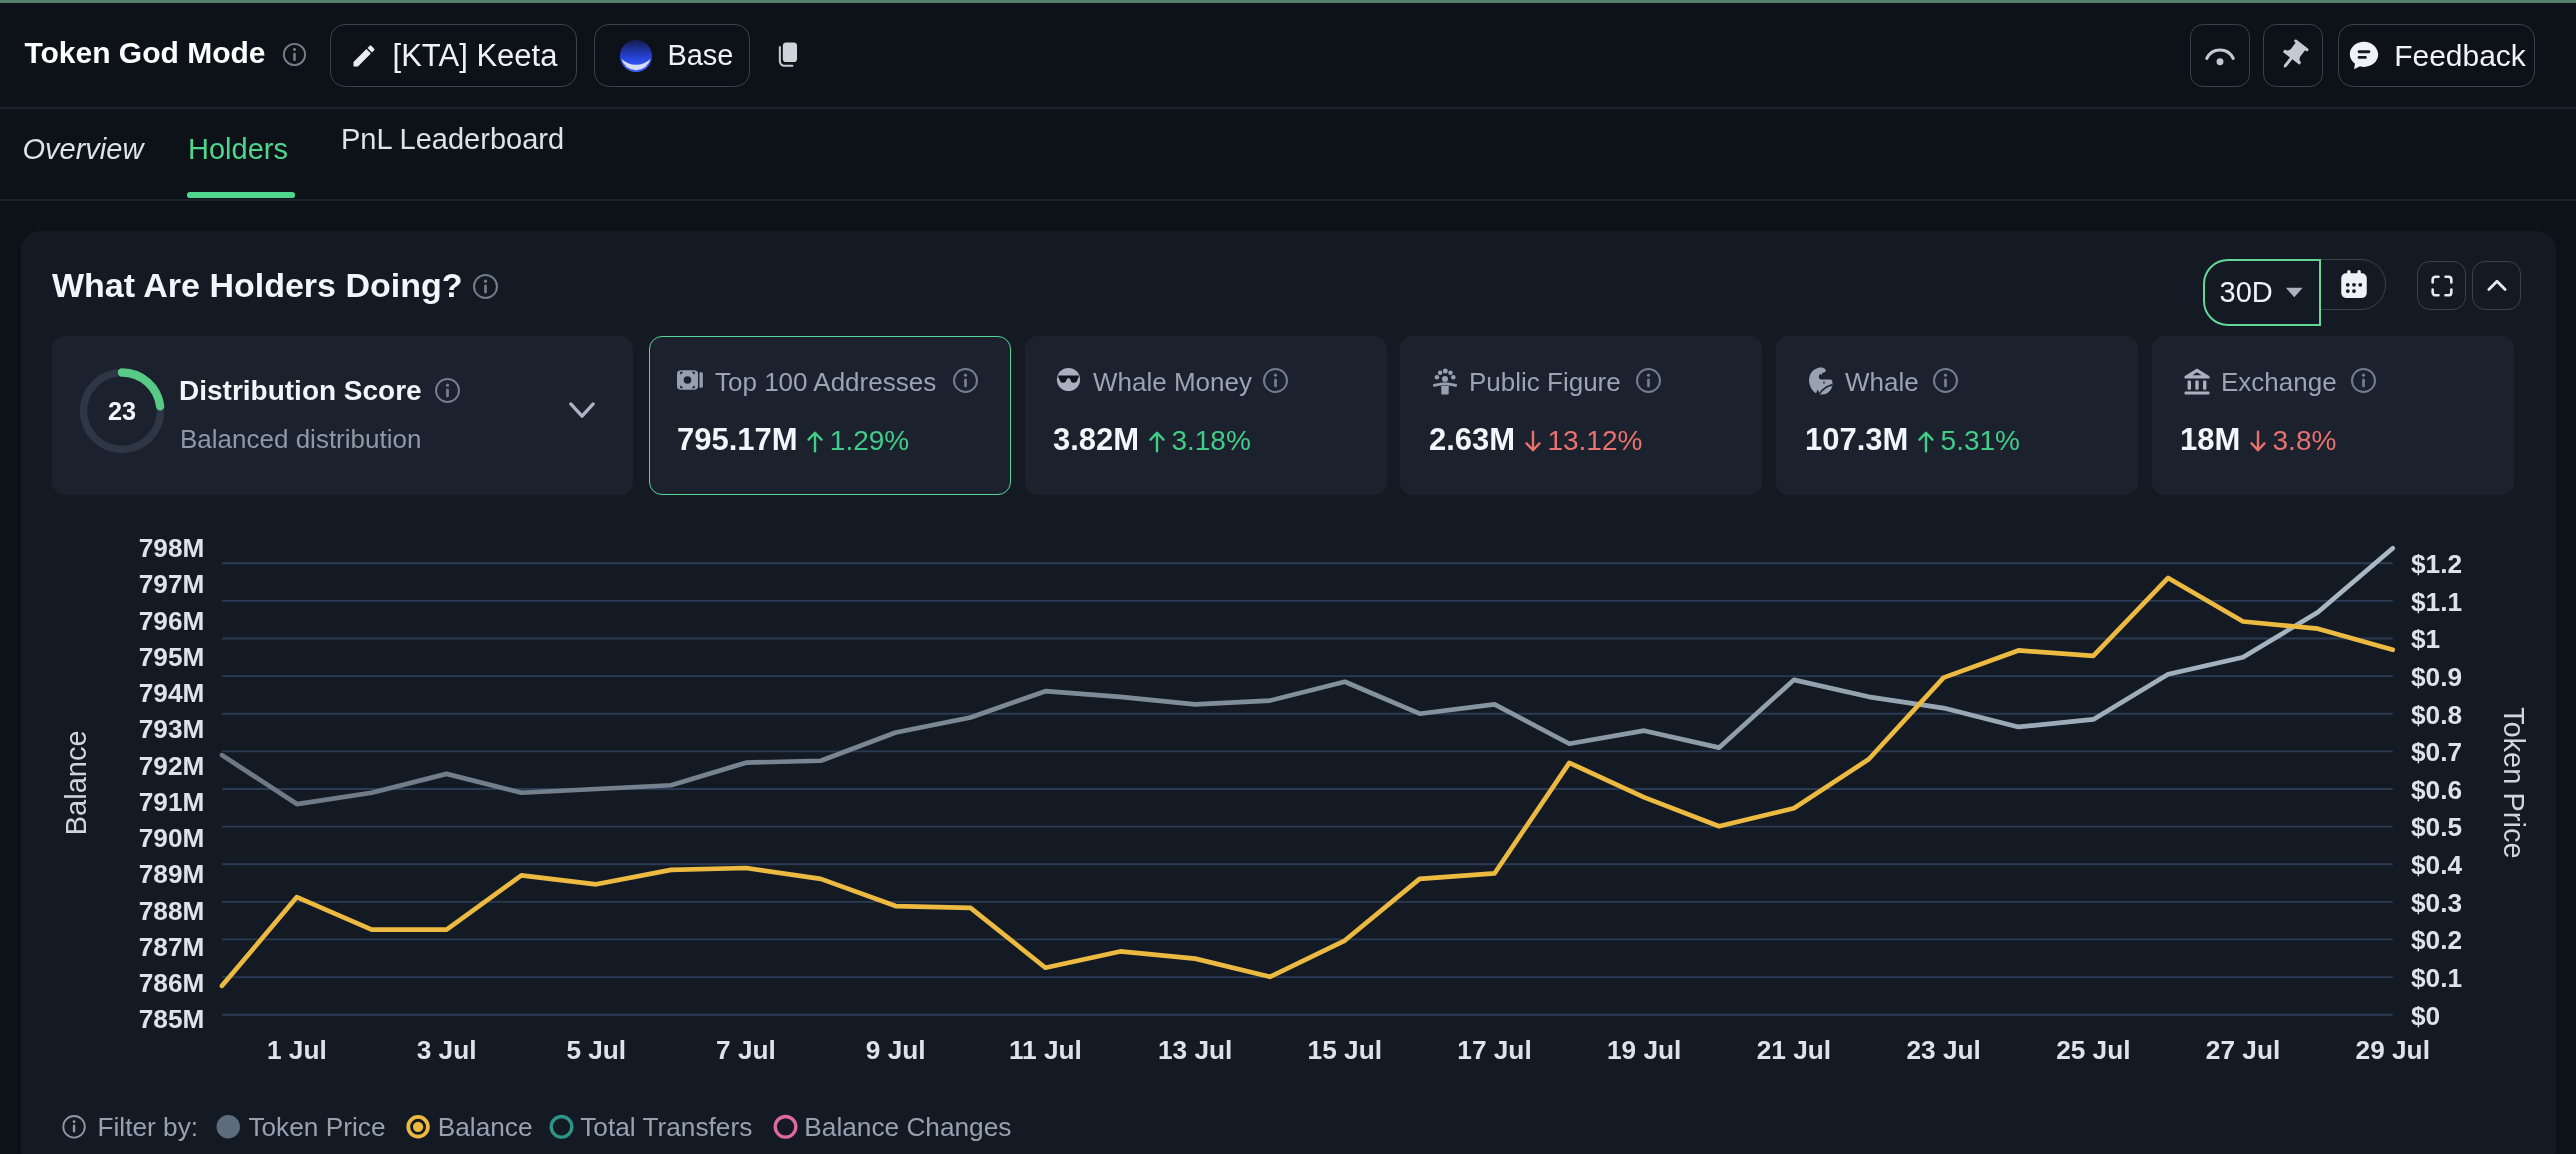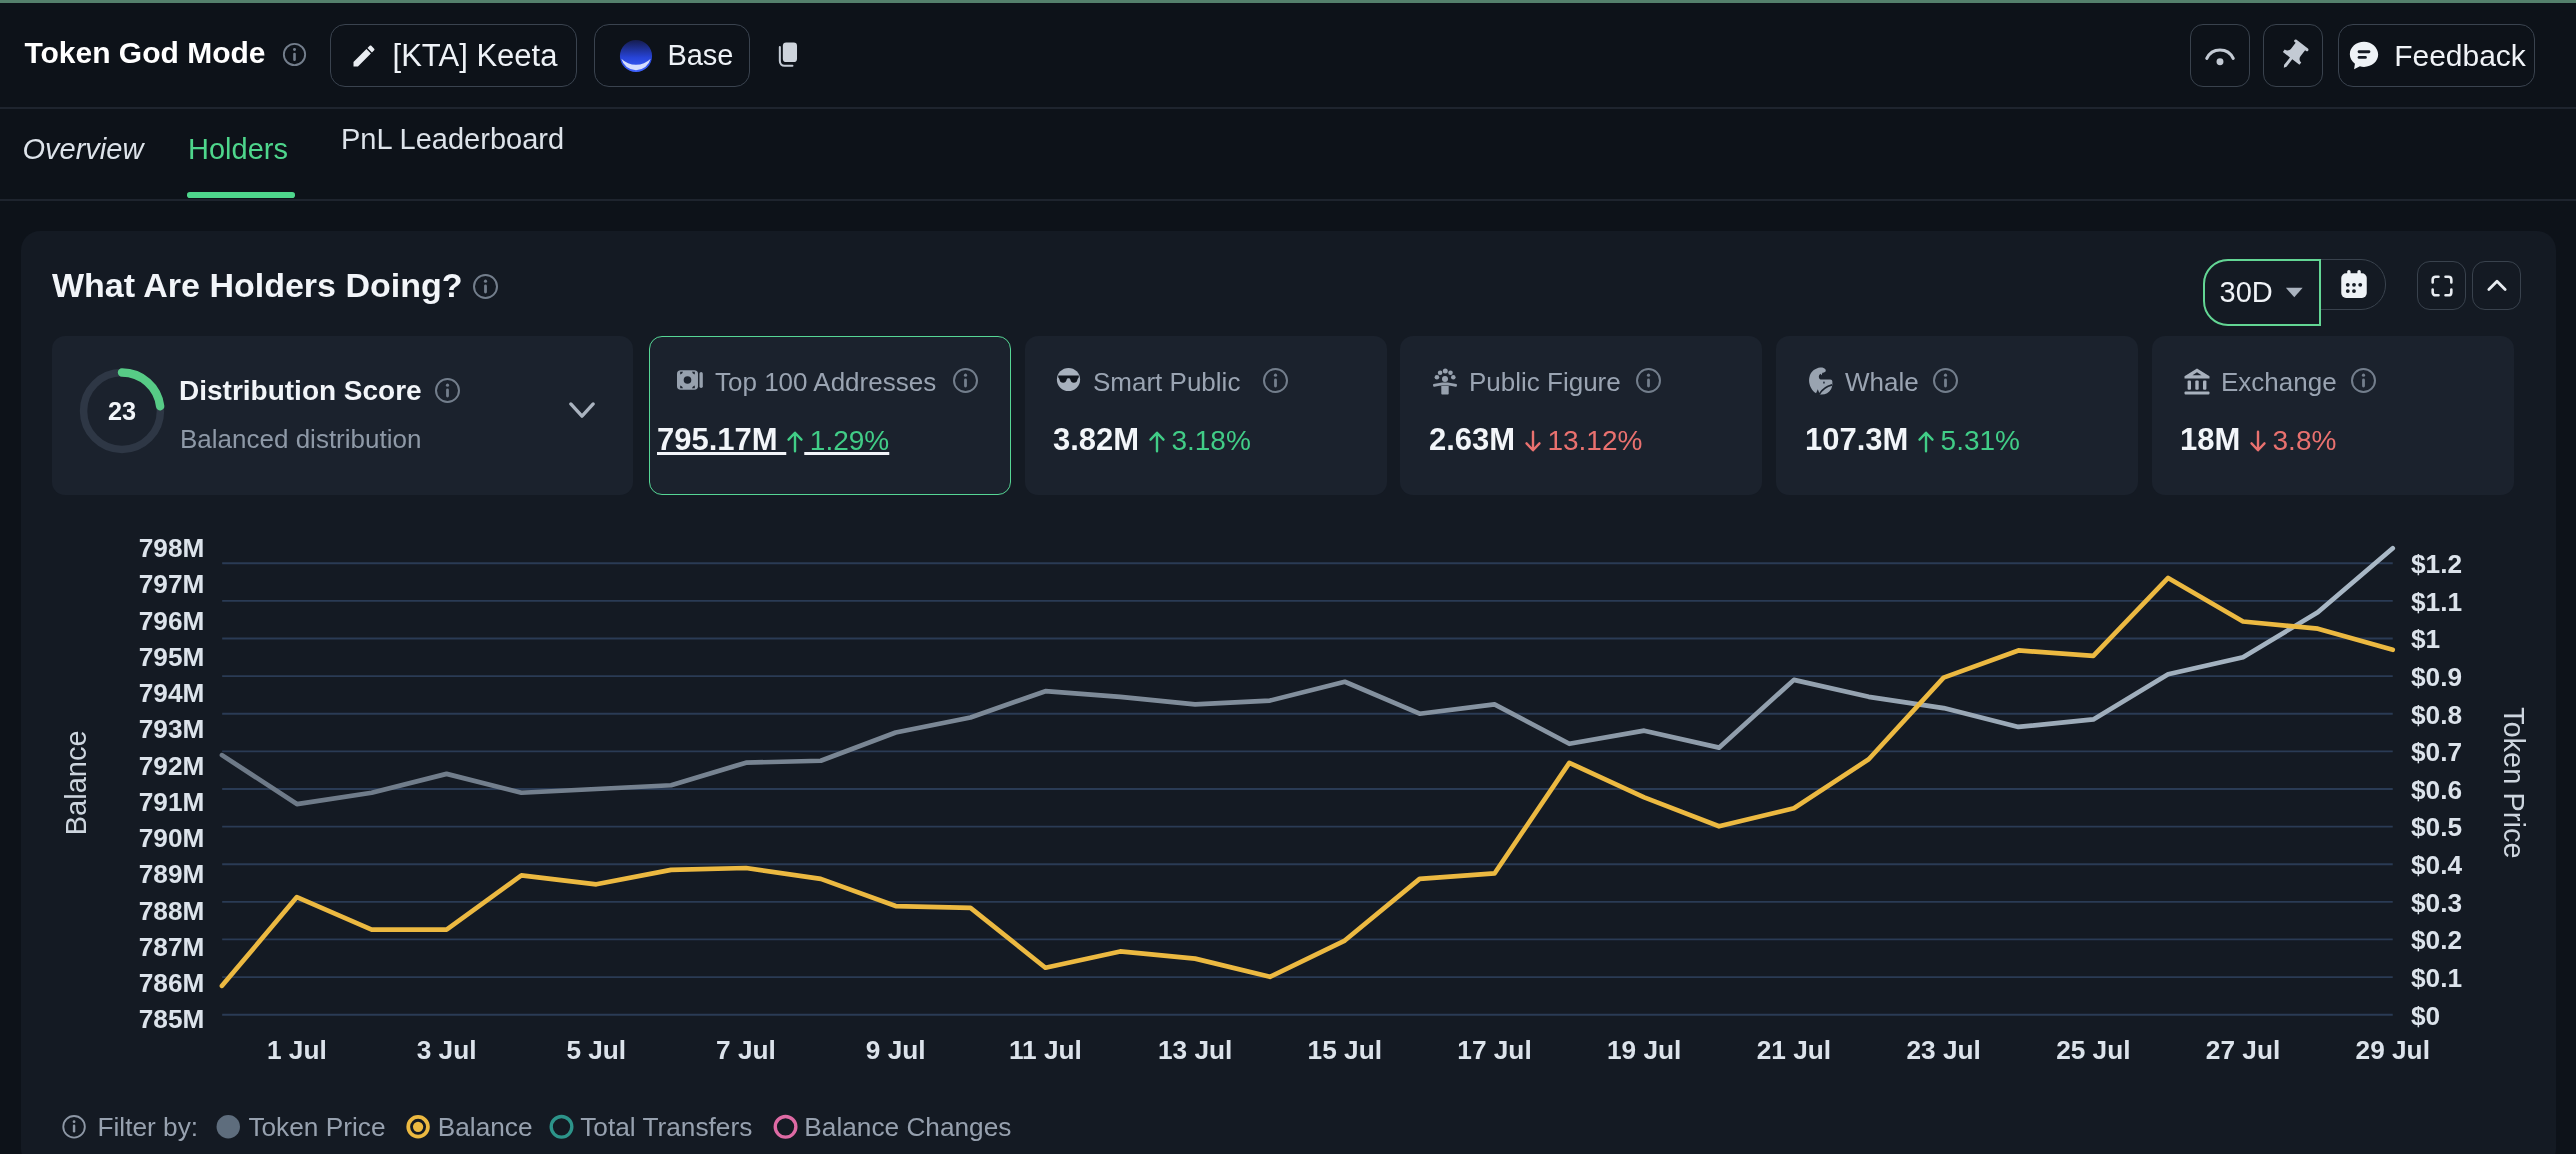--- a/index.html
+++ b/index.html
@@ -201,29 +201,29 @@
   <path d="M17.1 5 a4.4 4.4 0 0 0 3.1 3.1 l0 -3.1 z" fill="#1b222d"></path>
   <path d="M4.4 19.9 a4.4 4.4 0 0 1 3.1 3.1 l-3.1 0 z" fill="#1b222d"></path>
   <path d="M20.2 19.9 a4.4 4.4 0 0 0 -3.1 3.1 l3.1 0 z" fill="#1b222d"></path>
 </svg>
 <div class="abs sc-title" style="left:715px;">Top 100 Addresses</div>
 <svg class="abs" style="left:952px;top:367px" width="27" height="27" viewBox="0 0 27 27">
     <circle cx="13.5" cy="13.5" r="11.5" fill="none" stroke="#737e8c" stroke-width="2"></circle>
     <circle cx="13.5" cy="8.2" r="1.6" fill="#737e8c"></circle>
     <rect x="12.1" y="11.5" width="2.8" height="9" rx="1.4" fill="#737e8c"></rect>
   </svg>
-<div class="abs sc-val" style="left:657px;text-decoration:underline;">795.17M&nbsp;<span class="pct up"><svg width="18" height="25" viewBox="0 0 19 27" style="vertical-align:-3.7px">
+<div class="abs sc-val" style="left:677px;">795.17M&nbsp;<span class="pct up"><svg width="18" height="25" viewBox="0 0 19 27" style="vertical-align:-3.7px">
         <path d="M9.5 24 V5 M2.5 11.5 L9.5 4 L16.5 11.5" stroke="#41cd87" stroke-width="2.6" fill="none" stroke-linecap="round" stroke-linejoin="round"></path>
       </svg> 1.29%</span></div>
 
 <svg class="abs" style="left:1056px;top:367px" width="25" height="25" viewBox="0 0 28 28">
   <circle cx="14" cy="14" r="13" fill="#a8b1bd"></circle>
   <path d="M2.5 9.5 h23 v2.2 c0 0 -1 .6 -1.6 2.8 c-.5 2 -1.4 3 -3.9 3 c-2.4 0 -3.3 -1.2 -3.8 -3 c-.3 -1.2 -.7 -1.9 -2.2 -1.9 c-1.5 0 -1.9 .7 -2.2 1.9 c-.5 1.8 -1.4 3 -3.8 3 c-2.5 0 -3.4 -1 -3.9 -3 C3.5 12.3 2.5 11.7 2.5 11.7 z" fill="#10151d"></path>
 </svg>
-<div class="abs sc-title" style="left:1093px;">Smart Public</div>
+<div class="abs sc-title" style="left:1093px;">Whale Money</div>
 <svg class="abs" style="left:1262px;top:367px" width="27" height="27" viewBox="0 0 27 27">
     <circle cx="13.5" cy="13.5" r="11.5" fill="none" stroke="#737e8c" stroke-width="2"></circle>
     <circle cx="13.5" cy="8.2" r="1.6" fill="#737e8c"></circle>
     <rect x="12.1" y="11.5" width="2.8" height="9" rx="1.4" fill="#737e8c"></rect>
   </svg>
 <div class="abs sc-val" style="left:1053px;">3.82M&nbsp;<span class="pct up"><svg width="18" height="25" viewBox="0 0 19 27" style="vertical-align:-3.7px">
         <path d="M9.5 24 V5 M2.5 11.5 L9.5 4 L16.5 11.5" stroke="#41cd87" stroke-width="2.6" fill="none" stroke-linecap="round" stroke-linejoin="round"></path>
       </svg> 3.18%</span></div>
 
 <svg class="abs" style="left:1431px;top:367px" width="28" height="28" viewBox="0 0 28 28">

